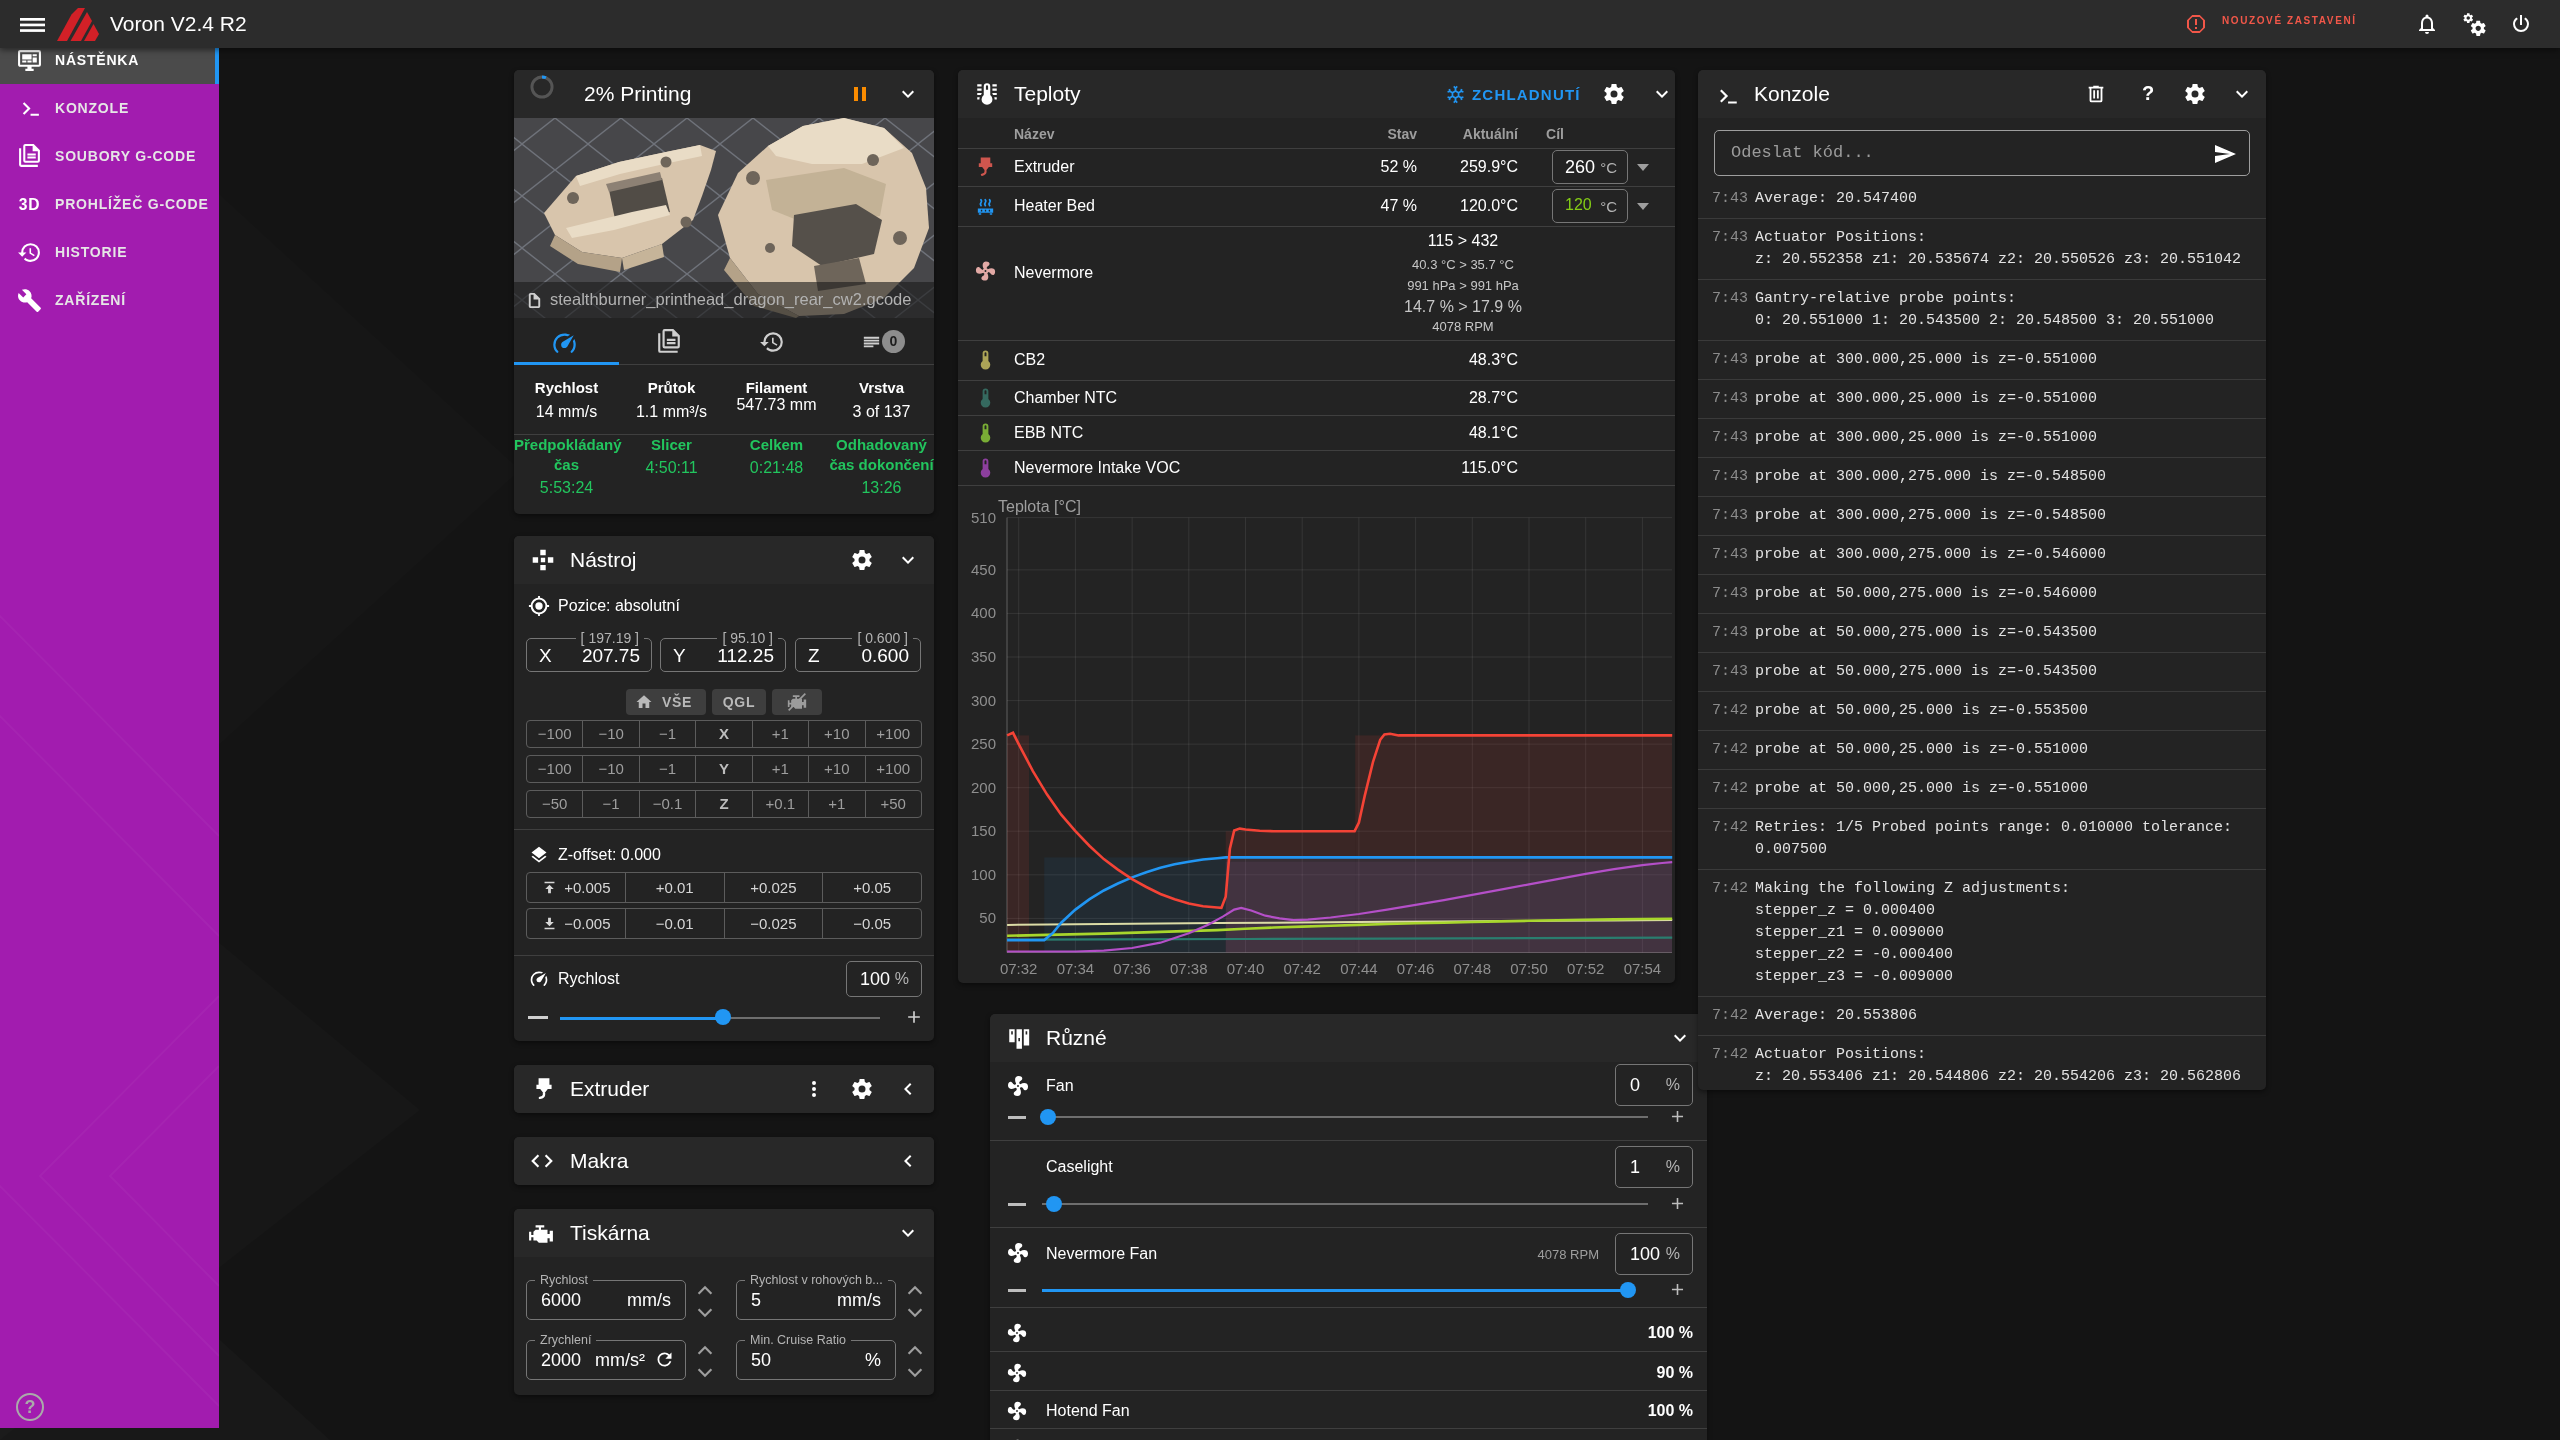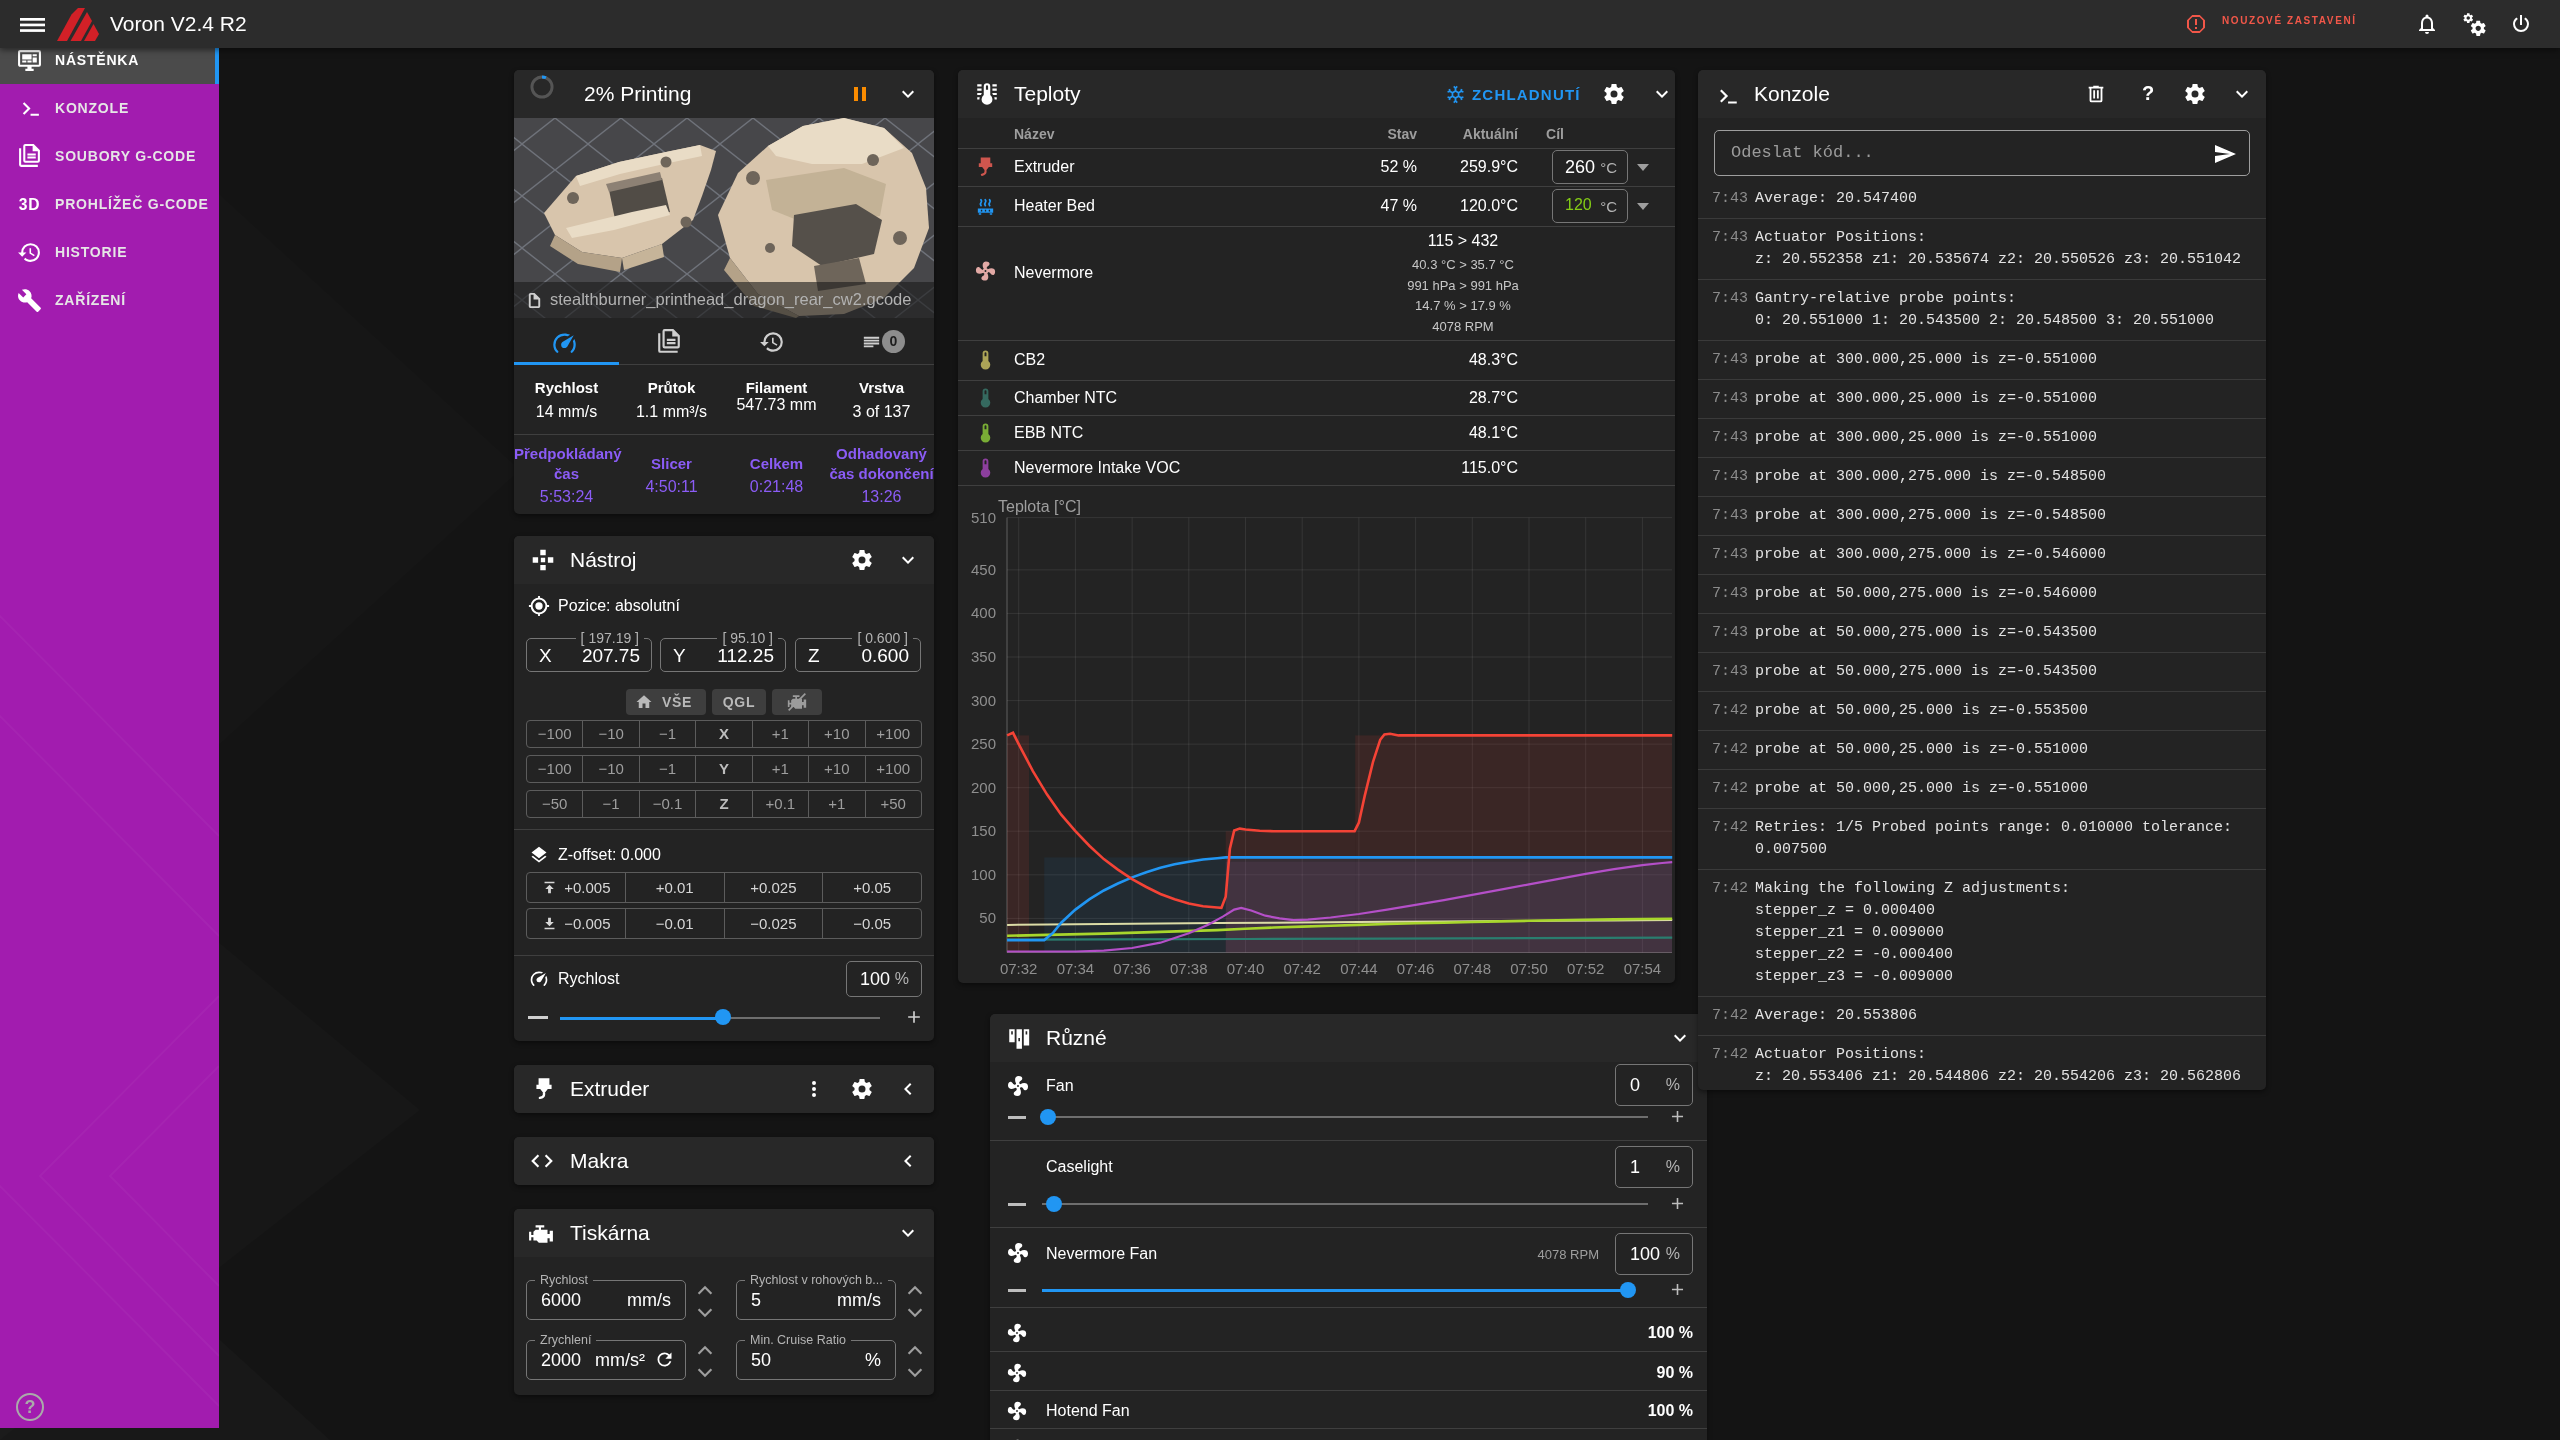--- a/index.html
+++ b/index.html
@@ -207,21 +207,21 @@
       </div>
     <div style="width:105px;padding-top:13px;">
         <div style="font-size:15px;font-weight:bold;">Filament</div>
         <div style="font-size:16px;margin-top:0;">547.73 mm</div>
       </div>
     <div style="width:105px;padding-top:13px;">
         <div style="font-size:15px;font-weight:bold;">Vrstva</div>
         <div style="font-size:16px;margin-top:7px;">3 of 137</div>
       </div>
   </div>
-  <div style="position:absolute;left:0;top:365px;width:424px;height:79px;display:flex;text-align:center;color:#8b5cf6;align-items:center;">
+  <div style="position:absolute;left:0;top:365px;width:424px;height:79px;display:flex;text-align:center;color:#22c55e;align-items:flex-start;">
     <div style="width:105px;">
         <div style="font-size:15px;font-weight:bold;line-height:20px;">Předpokládaný čas</div>
         <div style="font-size:16px;margin-top:4px;">5:53:24</div>
       </div>
     <div style="width:105px;">
         <div style="font-size:15px;font-weight:bold;line-height:20px;">Slicer</div>
         <div style="font-size:16px;margin-top:4px;">4:50:11</div>
       </div>
     <div style="width:105px;">
         <div style="font-size:15px;font-weight:bold;line-height:20px;">Celkem</div>
@@ -493,21 +493,21 @@
   </div>
   <div class="divider" style="top:156px;"></div>
   <div class="trow" style="top:156px;height:114px;">
     <svg class="ticon" style="top:45px" viewBox="0 0 24 24">
         <path fill="#e2a9a5" d="M12,11A1,1 0 0,0 11,12A1,1 0 0,0 12,13A1,1 0 0,0 13,12A1,1 0 0,0 12,11M12.5,2C17,2 17.11,5.57 14.75,6.75C13.76,7.24 13.32,8.29 13.13,9.22C13.61,9.42 14.03,9.73 14.35,10.13C18.05,8.13 22.03,8.92 22.03,12.5C22.03,17 18.46,17.1 17.28,14.73C16.78,13.74 15.72,13.3 14.79,13.11C14.59,13.59 14.28,14 13.88,14.34C15.87,18.03 15.08,22 11.5,22C7,22 6.91,18.42 9.27,17.24C10.25,16.75 10.69,15.71 10.89,14.79C10.4,14.59 9.97,14.27 9.65,13.87C5.96,15.85 2,15.07 2,11.5C2,7 5.56,6.89 6.74,9.26C7.24,10.25 8.29,10.68 9.22,10.87C9.41,10.39 9.73,9.97 10.14,9.65C8.15,5.96 8.94,2 12.5,2Z"></path>
       </svg>
     <span class="tname" style="top:47px;">Nevermore</span>
     <div style="position:absolute;left:380px;top:6px;width:250px;text-align:center;color:#fff;font-size:16px;">115 &gt; 432</div>
     <div style="position:absolute;left:380px;top:31px;width:250px;text-align:center;color:#c7c7c7;font-size:13px;">40.3 °C &gt; 35.7 °C</div>
     <div style="position:absolute;left:380px;top:52px;width:250px;text-align:center;color:#c7c7c7;font-size:13px;">991 hPa &gt; 991 hPa</div>
-    <div style="position:absolute;left:380px;top:72px;width:250px;text-align:center;color:#c7c7c7;font-size:13px;">14.7 % &gt; 17.9 %</div>
+    <div style="position:absolute;left:380px;top:72px;width:250px;text-align:center;color:#c7c7c7;font-size:16px;">14.7 % &gt; 17.9 %</div>
     <div style="position:absolute;left:380px;top:93px;width:250px;text-align:center;color:#c7c7c7;font-size:13px;">4078 RPM</div>
   </div>
   <div class="divider" style="top:270px;"></div>
   <div class="trow" style="top:270px;height:40px;">
     <svg class="ticon" viewBox="0 0 24 24">
         <path fill="#aca457" d="M15,13V5A3,3 0 0,0 9,5V13A5,5 0 1,0 15,13M12,4A1,1 0 0,1 13,5V8H11V5A1,1 0 0,1 12,4Z"></path>
       </svg>
     <span class="tname">CB2</span>
       <span class="takt">48.3°C</span>
   </div>

